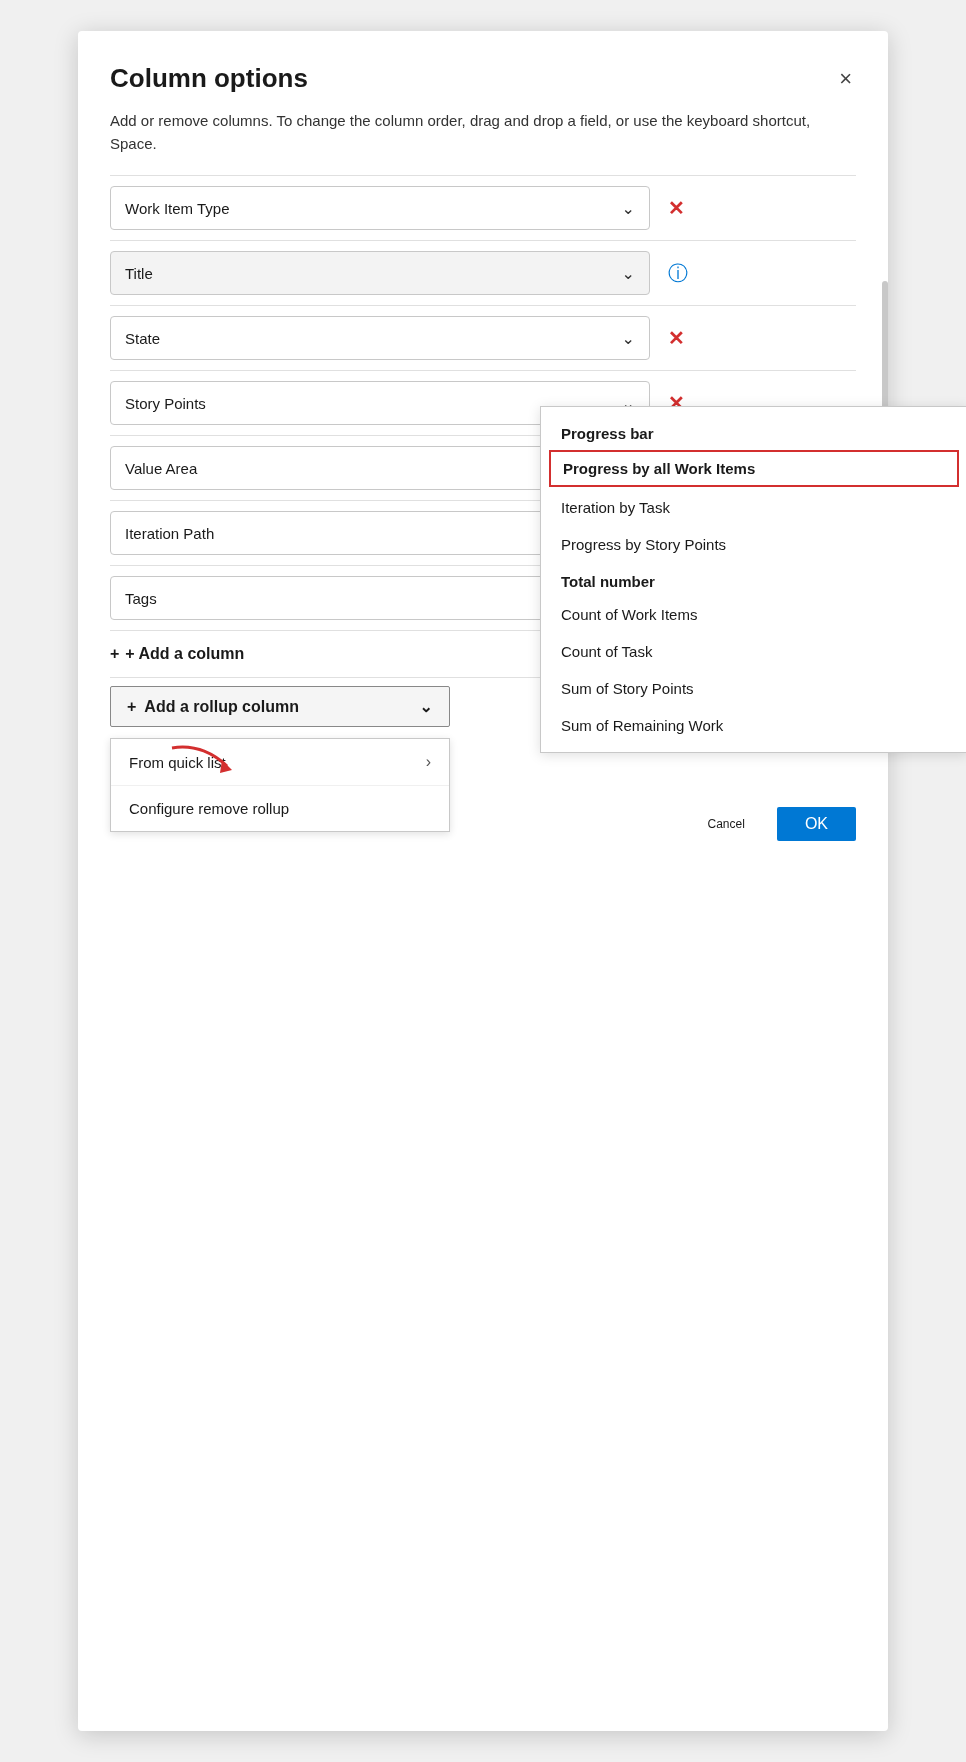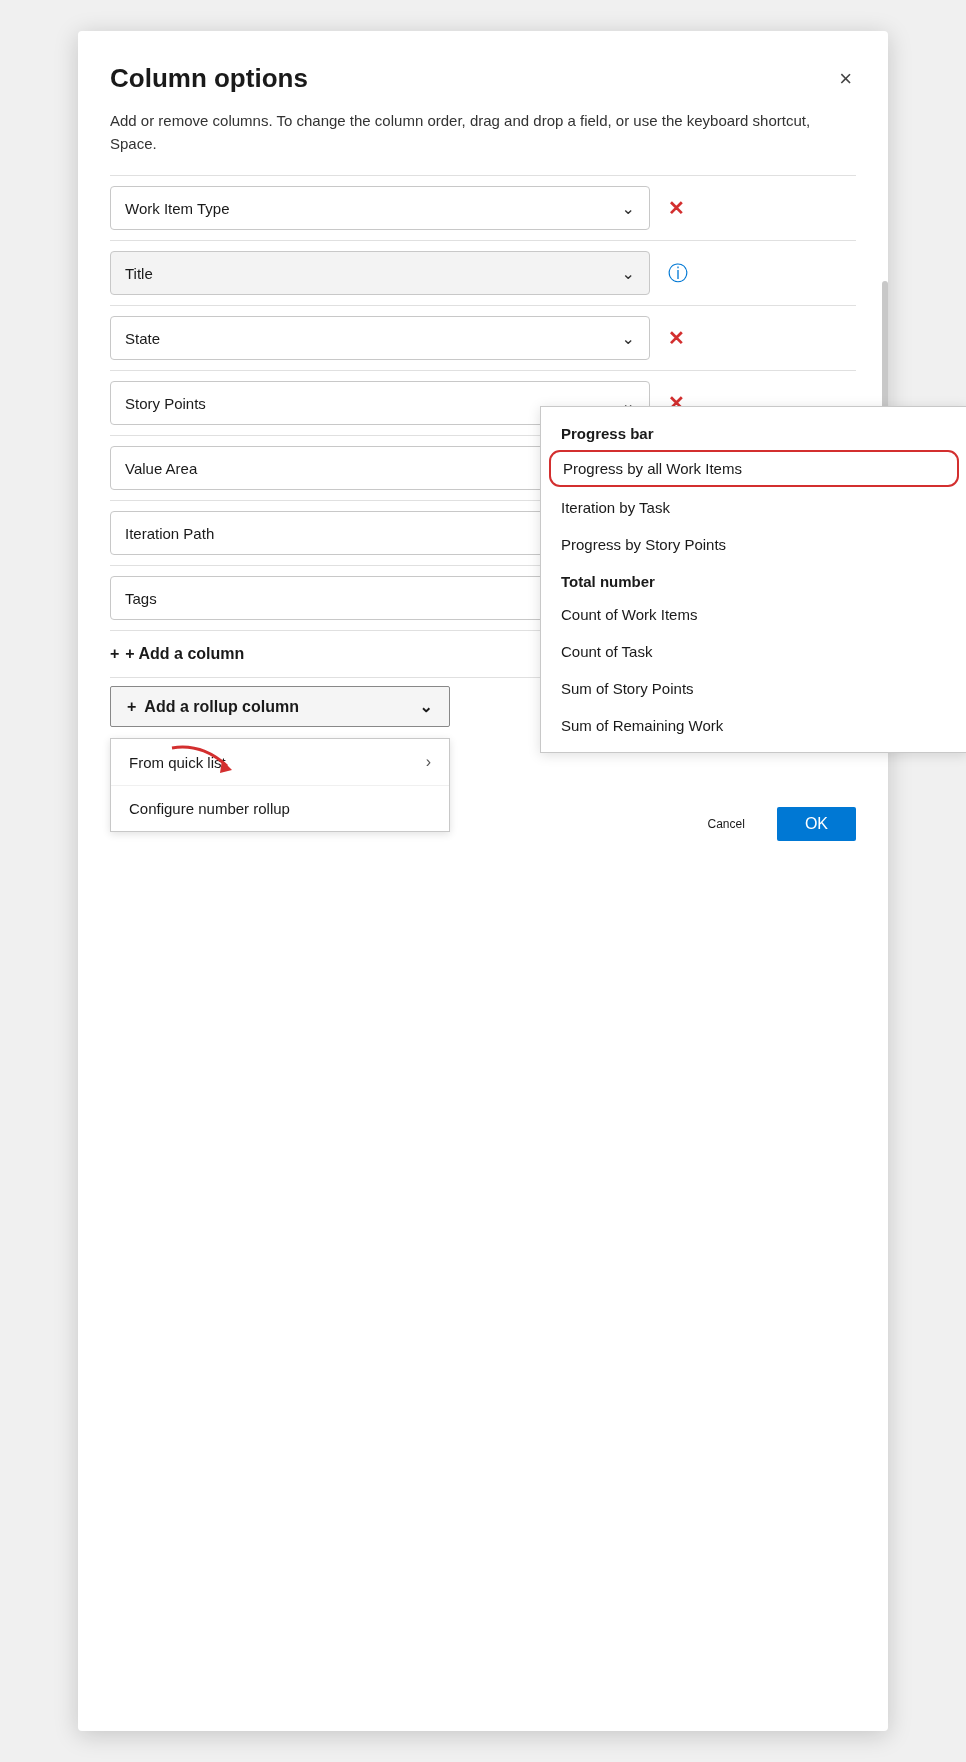--- a/index.html
+++ b/index.html
@@ -211,21 +211,22 @@
       font-size: 15px;
       color: #1a1a1a;
       cursor: pointer;
       display: block;
     }
 
     .right-dropdown-item.selected {
       border: 2px solid #d32f2f;
       margin: 2px 8px;
       padding: 8px 12px;
-      border-radius: 11px;
+      border-radius: 0;
+      font-weight: bold;
     }
 
     .arrow-annotation {
       position: absolute;
       left: 52px;
       top: 52px;
       z-index: 15;
     }
 
     .dialog-footer {
@@ -352,21 +353,21 @@
         <polygon points="60,22 70,32 58,35" fill="#d32f2f"></polygon>
       </svg>
     </div>
 
     <div class="rollup-dropdown">
       <div class="rollup-dropdown-item">
         <span>From quick list</span>
         <span class="arrow-icon">›</span>
       </div>
       <div class="rollup-dropdown-item">
-        <span>Configure number rollup</span>
+        <span>Configure remove rollup</span>
       </div>
     </div>
 
     <div class="right-dropdown">
       <div class="right-dropdown-section-label">Progress bar</div>
       <div class="right-dropdown-item selected">Progress by all Work Items</div>
       <div class="right-dropdown-item">Iteration by Task</div>
       <div class="right-dropdown-item">Progress by Story Points</div>
       <div class="right-dropdown-section-label">Total number</div>
       <div class="right-dropdown-item">Count of Work Items</div>

